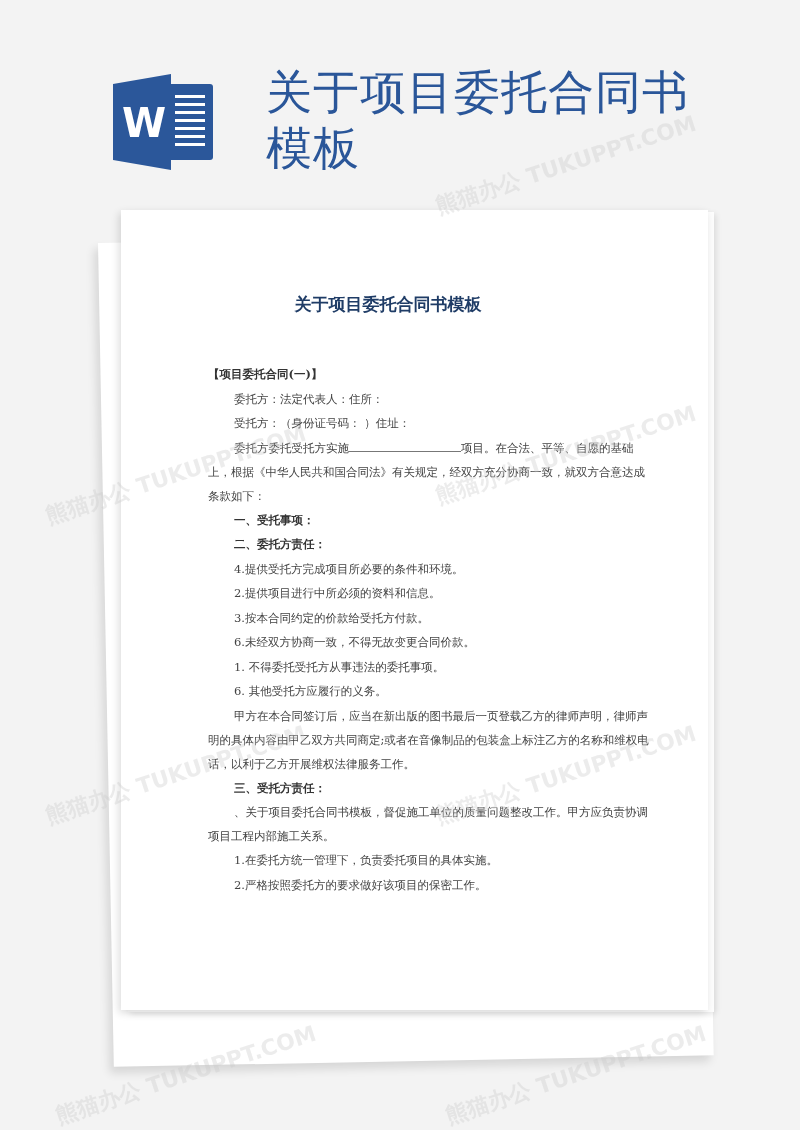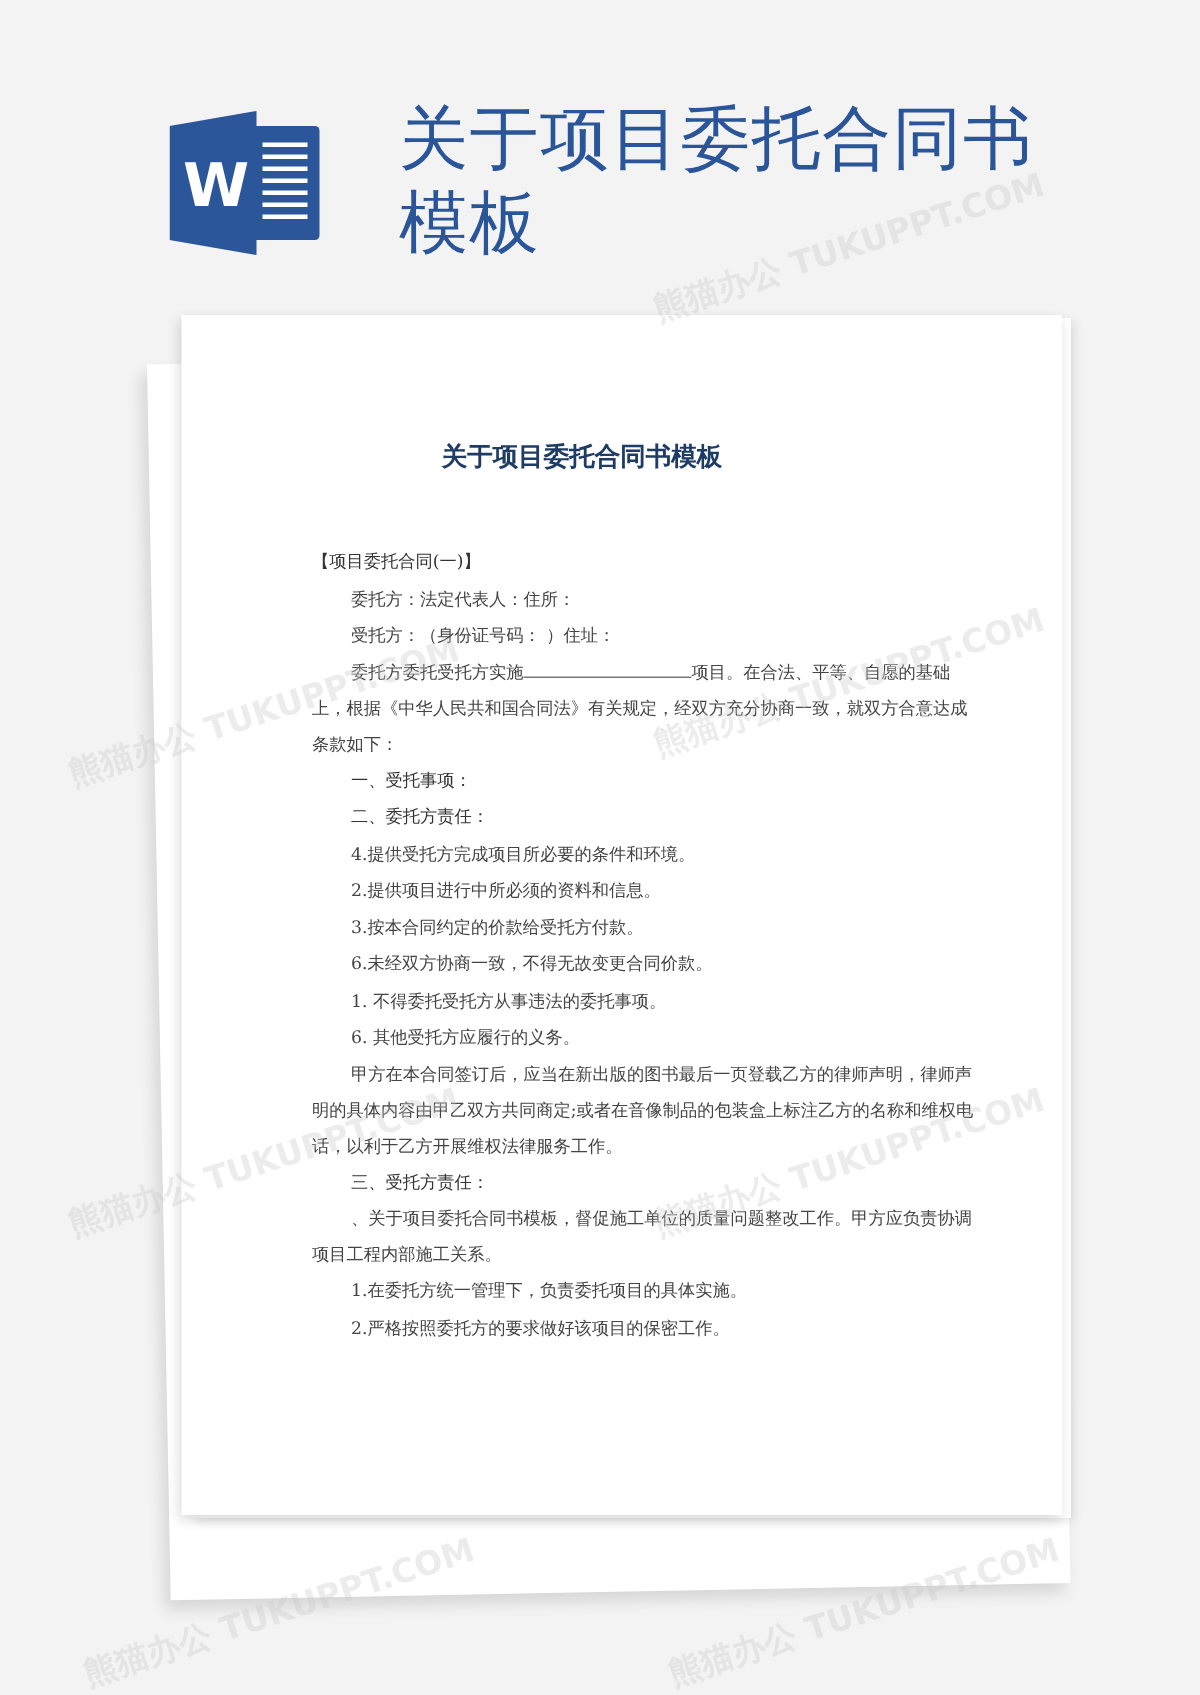--- a/index.html
+++ b/index.html
@@ -33,21 +33,21 @@
     font-family:"DejaVu Sans", "Liberation Sans", sans-serif;
     font-weight:bold; font-size:17px; color:#1f3c66; margin-left:-12px;
   }
   .doc-body {
     position:absolute; left:208px; top:362px; width:448px;
     font-size:11.5px; color:#444; line-height:24.5px;
   }
   .p { margin:0; white-space:nowrap; }
   .indent { padding-left:26px; }
   .wrap { white-space:normal; text-indent:26px; line-height:24px; }
-  .bold { font-weight:normal; color:#333; }
+  .bold { font-weight:bold; color:#333; }
   .blank { display:inline-block; width:112px; border-bottom:1px solid #777; height:12px; vertical-align:baseline; }
   .watermark {
     position:absolute; font-family:"DejaVu Sans", "Liberation Sans", sans-serif;
     font-size:22px; color:rgba(200,200,200,0.35); transform:rotate(-18deg);
     white-space:nowrap; pointer-events:none; font-weight:bold;
   }
 </style>
 </head>
 <body>
 

